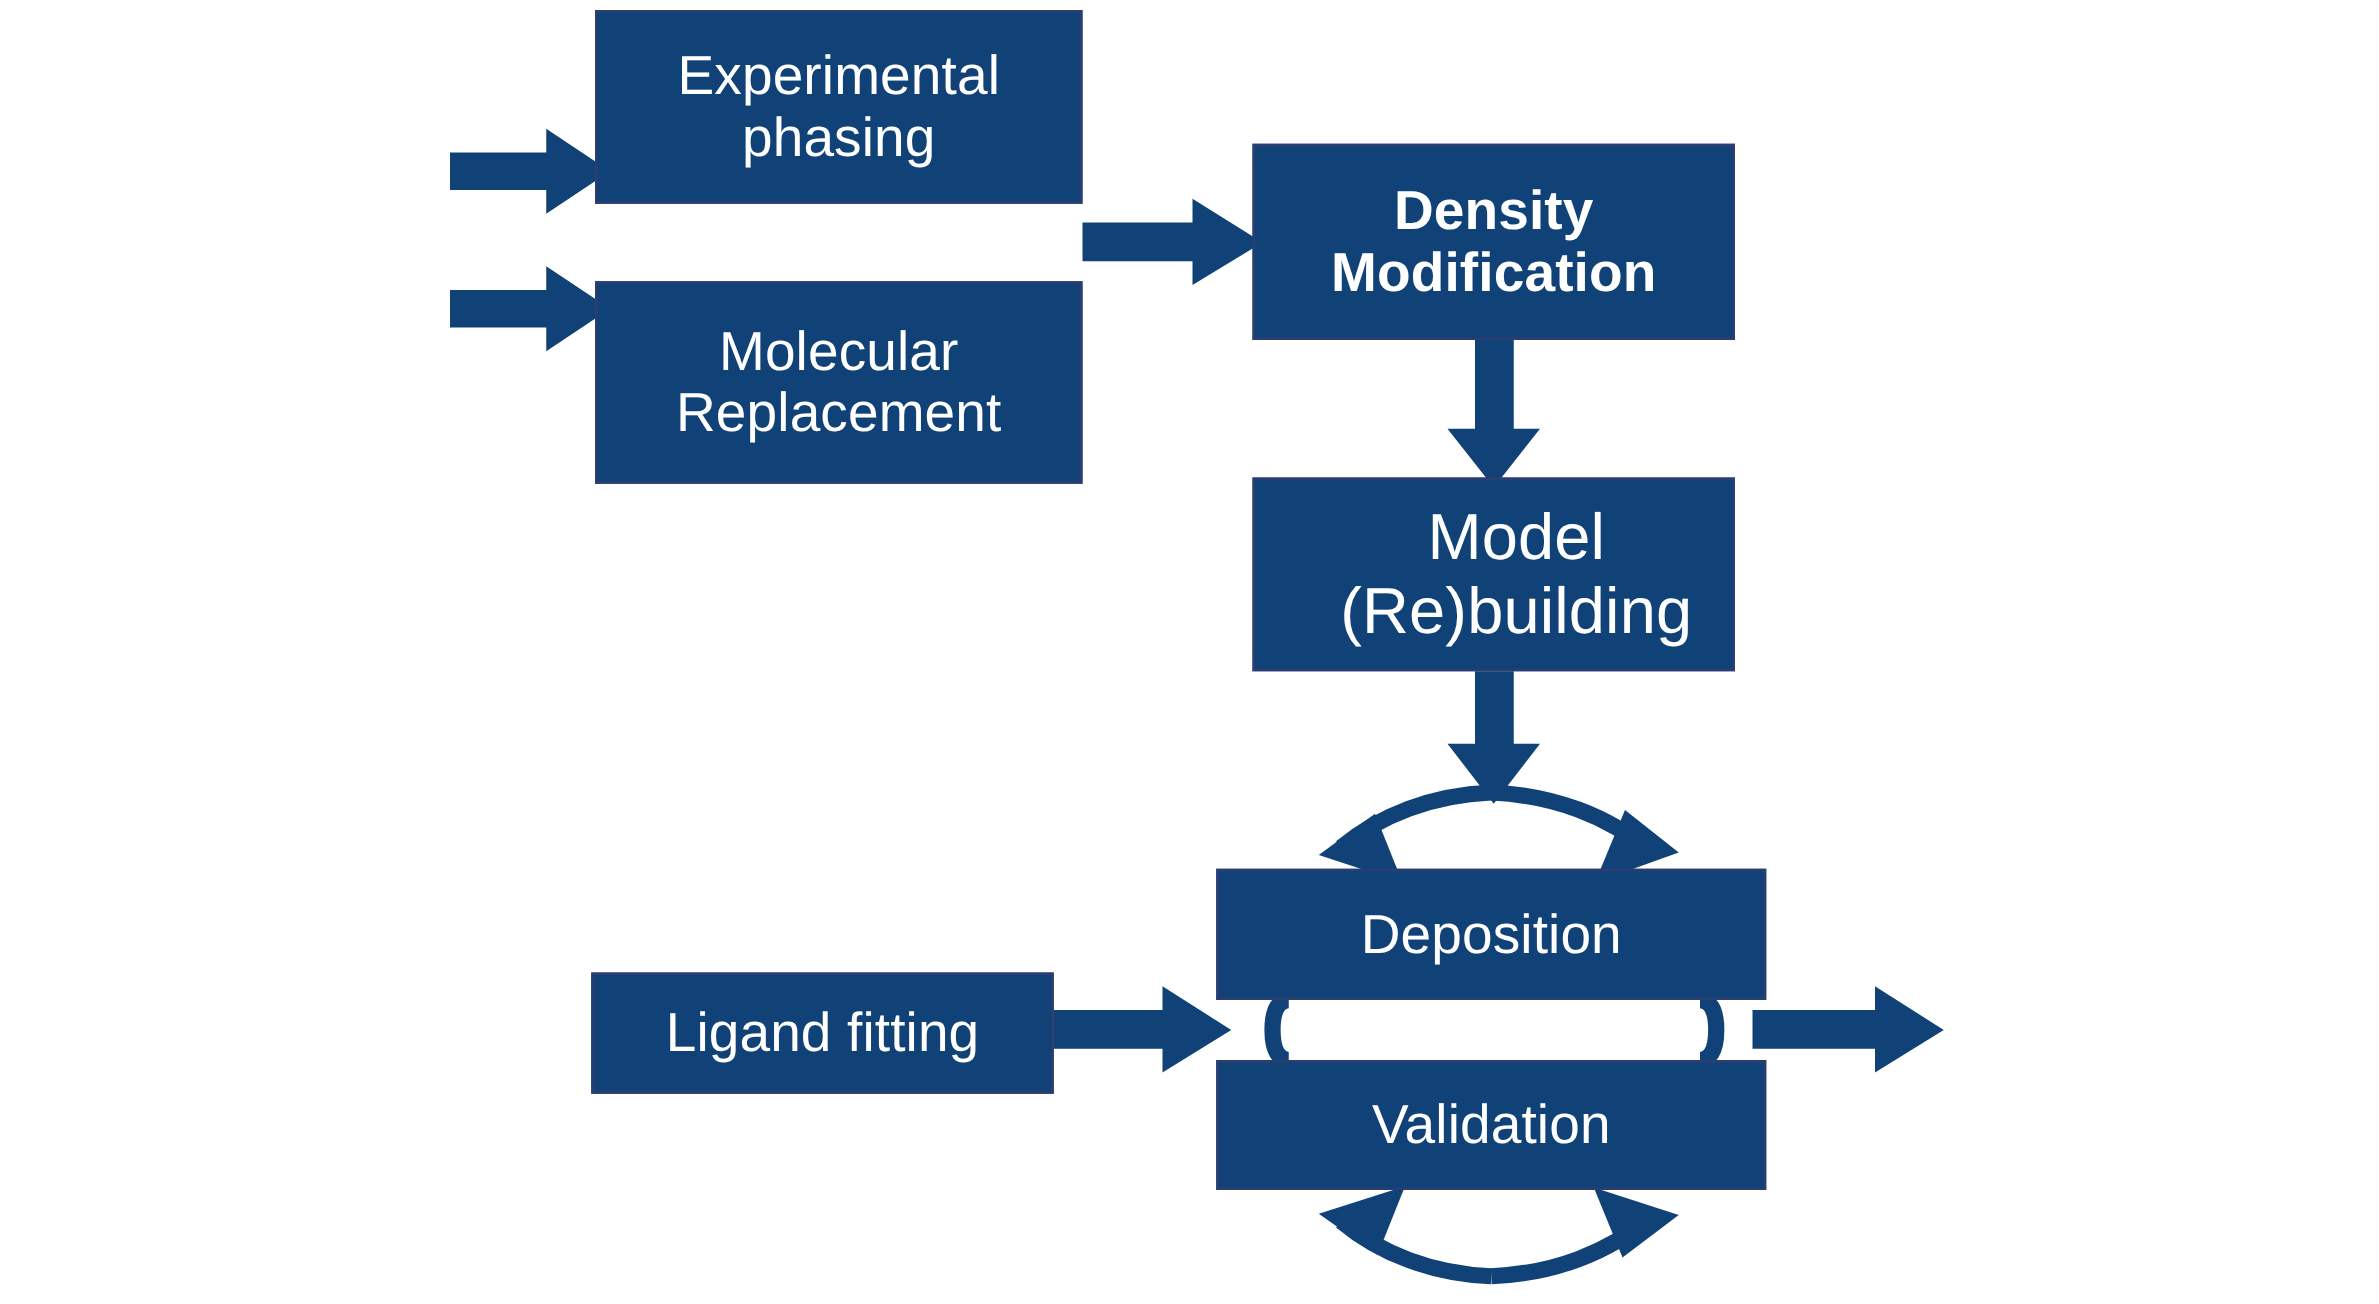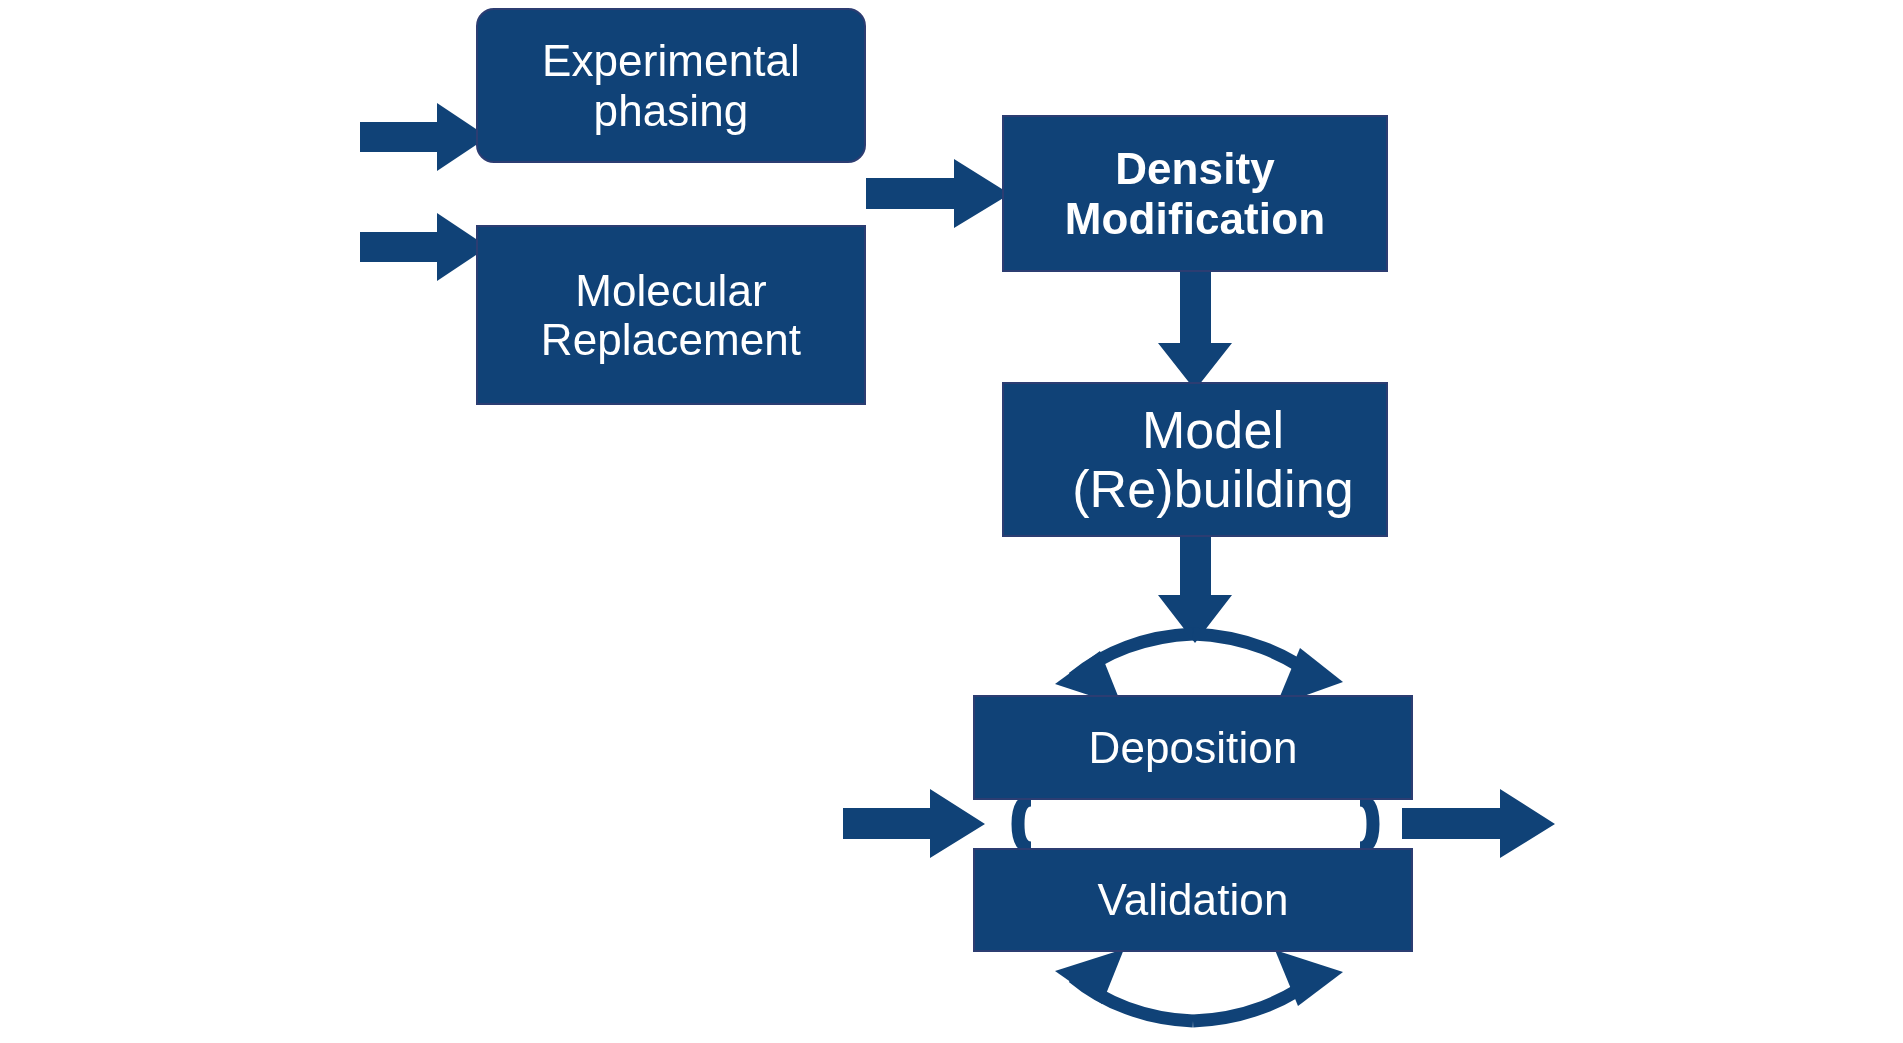--- a/index.html
+++ b/index.html
@@ -100,32 +100,33 @@
       <polygon points="1300,648 1343,682 1276,706"></polygon>
 
       <polygon points="1102,1004 1055,971 1124,949"></polygon>
 
       <polygon points="1298,1006 1343,972 1275,950"></polygon>
     </g>
   </svg>
 
   <div class="nodes-layer">
 
-    <div class="node" style="left:476px; top:8px;   width:390px; height:155px; font-size:44px;border-radius:18px;">Experimental
+    <div class="node" style="left:476px; top:8px;   width:390px; height:155px; font-size:44px;">Experimental
 phasing</div>
 
-    <div class="node" style="left:476px; top:225px; width:390px; height:180px; font-size:44px;">Molecular
+    <div class="node" style="left:476px; top:225px; width:390px; height:162px; font-size:44px;">Molecular
 Replacement</div>
 
     <div class="node" style="left:1002px; top:115px; width:386px; height:157px; font-size:44px;font-weight:bold;">Density
 Modification</div>
 
     <div class="node" style="left:1002px; top:382px; width:386px; height:155px; font-size:52px;padding-left:36px;">Model
 (Re)building</div>
 
+    <div class="node" style="left:473px; top:778px; width:370px; height:97px; font-size:44px;">Ligand fitting</div>
 
   </div>
 
   <div class="nodes-layer cycle-label">
     <div class="node" style="left:973px; top:695px; width:440px; height:105px; font-size:44px;">Deposition</div>
 
     <div class="node" style="left:973px; top:848px; width:440px; height:104px; font-size:44px;">Validation</div>
   </div>
 
 </div>

